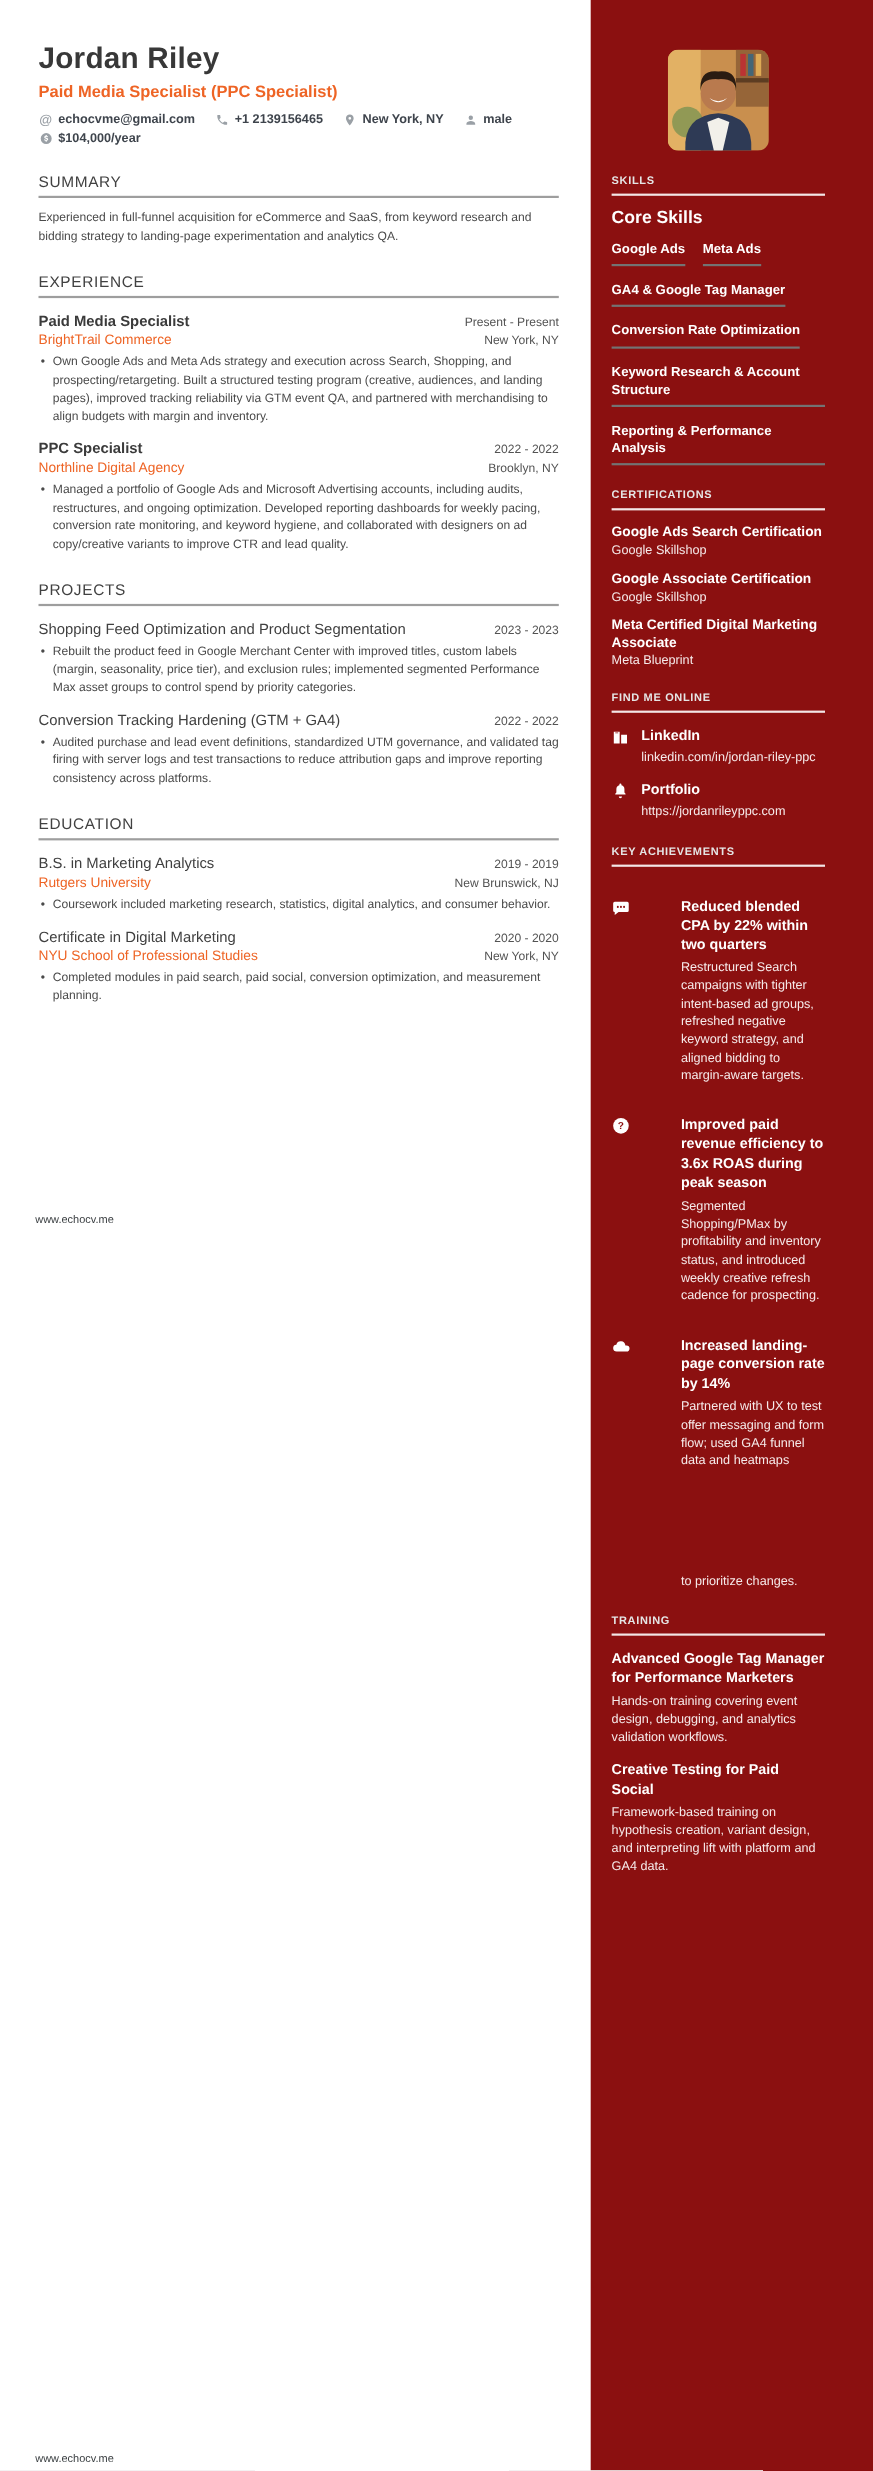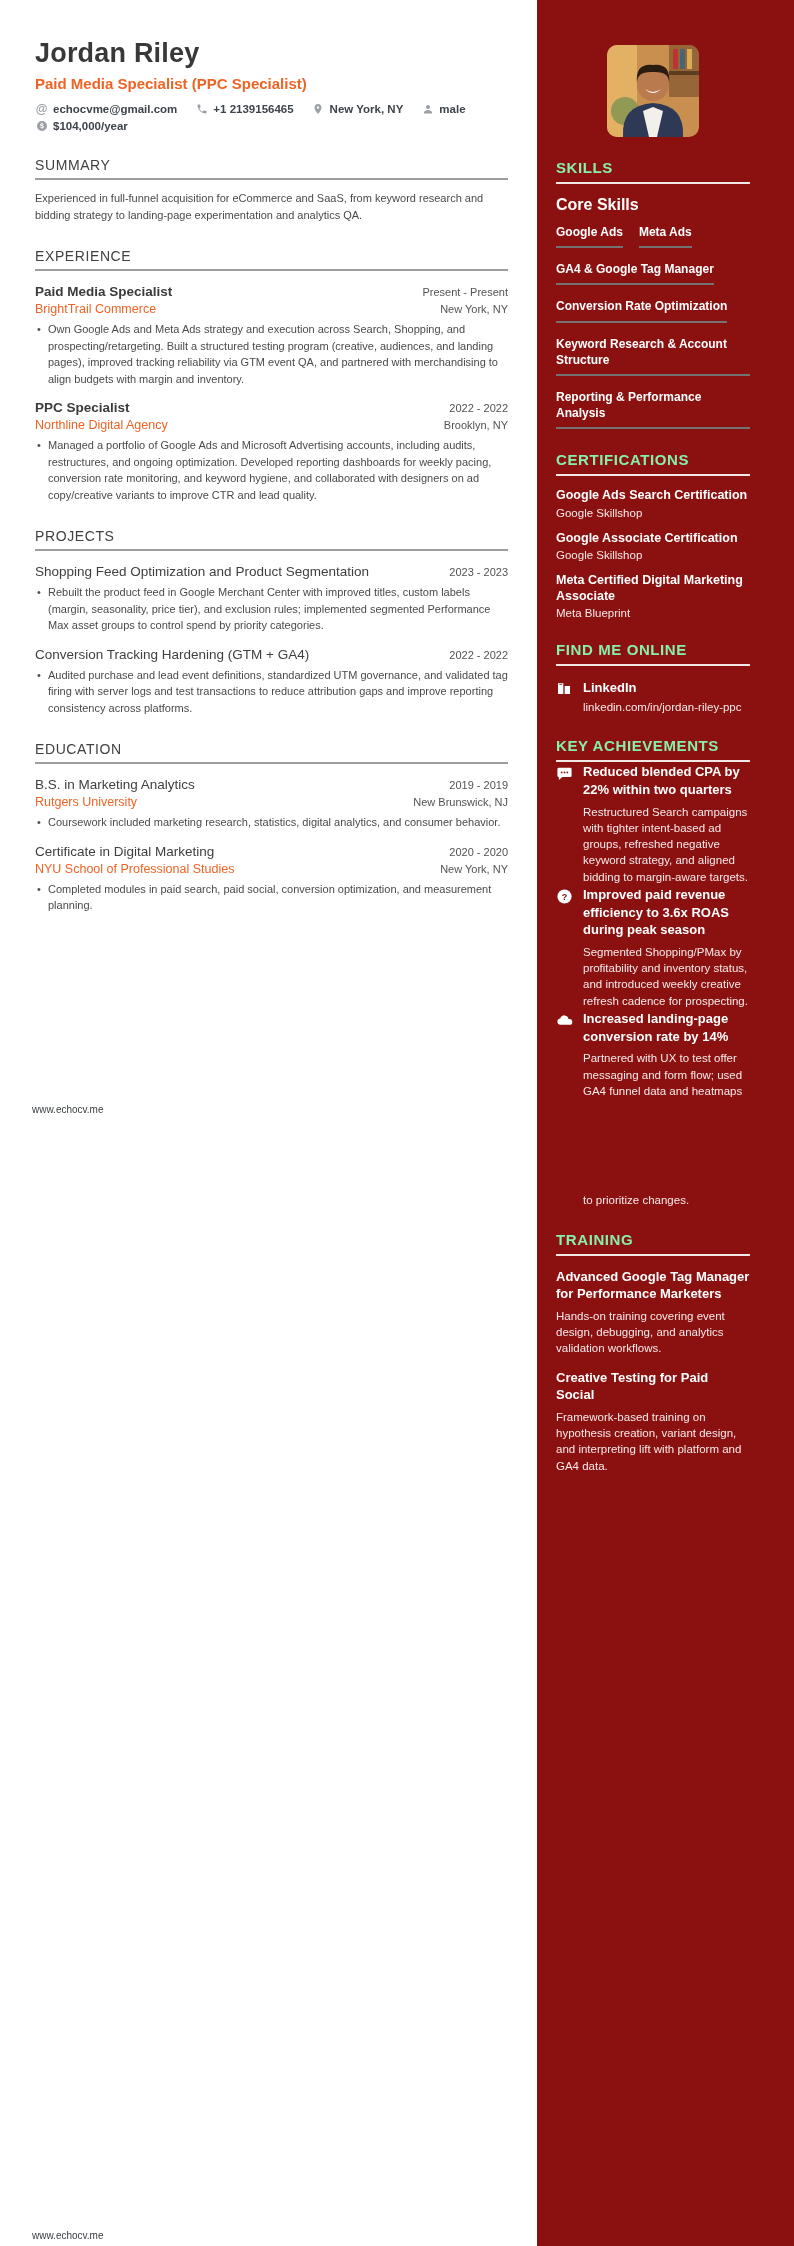--- a/index.html
+++ b/index.html
@@ -39,39 +39,39 @@
 
   .footer-site { position:absolute; left:32px; font-size:10px; color:#3c4043; }
   .footer-site.p1 { top:1104px; }
   .footer-site.p2 { top:2230px; }
 
   
   .sidebar { position:absolute; left:537px; top:0; width:257px; height:2246px;
     background:#8b1010; color:#ffffff; padding:45px 44px 0 19px; }
   .avatar-wrap { width:92px; height:92px; margin:0 auto; border-radius:10px; overflow:hidden; }
   .sb-section { margin-top:22px; }
-  .sb-heading { font-size:15px; font-weight:700; letter-spacing:.6px; color:#86efac; }
+  .sb-heading { font-size:10px; font-weight:700; letter-spacing:.6px; color:#e5e5e5; }
   .sb-rule { border:none; border-top:2px solid #f3e6e6; margin-top:6px; }
   .skills-group-title { margin-top:12px; font-size:16px; font-weight:700; }
   .skills-list { margin-top:10px; display:flex; flex-wrap:wrap; column-gap:16px; row-gap:13px; }
   .skill-tag { font-size:12px; font-weight:700; line-height:1.35; padding-bottom:6px;
     border-bottom:2px solid #737373; }
 
   .cert-item { margin-top:11px; }
   .cert-title { font-size:12.5px; font-weight:700; line-height:1.3; }
   .cert-issuer { margin-top:3px; font-size:11.5px; font-weight:400; color:#f6eaea; }
 
   .link-item { display:flex; margin-top:12px; }
   .link-icon { width:27px; flex:0 0 27px; padding-top:2px; }
   .link-icon svg { width:16px; height:16px; fill:#ffffff; }
   .link-body { flex:1; }
   .link-label { font-size:13px; font-weight:700; }
   .link-url { margin-top:3px; font-size:11.5px; line-height:1.4; color:#f6eaea; word-break:break-word; }
 
-  .ach-item { display:flex; margin-top:1px; }
+  .ach-item { display:flex; margin-top:27px;gap:36px; }
   .ach-icon { width:27px; flex:0 0 27px; padding-top:2px; }
   .ach-icon svg { width:17px; height:17px; }
   .ach-body { flex:1; }
   .ach-title { font-size:13px; font-weight:700; line-height:1.35; }
   .ach-desc { margin-top:5px; font-size:11.5px; line-height:1.42; color:#f6eaea; }
   .ach-gap { height:88px; }
 
   .training-item { margin-top:12px; }
   .training-title { font-size:13px; font-weight:700; line-height:1.35; }
   .training-desc { margin-top:5px; font-size:11.5px; line-height:1.42; color:#f6eaea; }
@@ -294,20 +294,31 @@
           <svg viewBox="0 0 24 24">
               <path d="M3 21V5h8v16H3zm2-14h4v-1H5v1zm0 3h1.5v1.5H5V10zm3 0h1.5v1.5H8V10zm-3 3h1.5v1.5H5V13zm3 0h1.5v1.5H8V13zm-3 3h1.5v1.5H5V16zm3 0h1.5v1.5H8V16zM13 21V9h8v12h-8zm2-9h1.5v1.5H15V12zm3 0h1.5v1.5H18V12zm-3 3h1.5v1.5H15V15zm3 0h1.5v1.5H18V15zm-3 3h1.5v1.5H15V18zm3 0h1.5v1.5H18V18z"></path>
             </svg>
         </span>
         <span class="link-body">
           <span class="link-label">LinkedIn</span>
           <div class="link-url">linkedin.com/in/jordan-riley-ppc</div>
         </span>
       </div>
 
+      <div class="link-item">
+        <span class="link-icon">
+          <svg viewBox="0 0 24 24">
+              <path d="M12 22a2.2 2.2 0 0 0 2.2-2.2H9.8A2.2 2.2 0 0 0 12 22zm7-5.2v-1l-1.5-1.5V9.8A5.6 5.6 0 0 0 13.4 4.3V3.4a1.4 1.4 0 1 0-2.8 0v.9A5.6 5.6 0 0 0 6.5 9.8v4.5L5 15.8v1z"></path>
+            </svg>
+        </span>
+        <span class="link-body">
+          <span class="link-label">Portfolio</span>
+          <div class="link-url">https://jordanrileyppc.com</div>
+        </span>
+      </div>
     </div>
 
     <div class="sb-section">
       <div class="sb-heading">KEY ACHIEVEMENTS</div>
       <hr class="sb-rule">
 
       <div class="ach-item">
         <span class="ach-icon">
           <svg viewBox="0 0 24 24">
               <path fill="#ffffff" d="M4 4h16a2 2 0 0 1 2 2v9a2 2 0 0 1-2 2H9l-5 4v-4H4a2 2 0 0 1-2-2V6a2 2 0 0 1 2-2z"></path>

